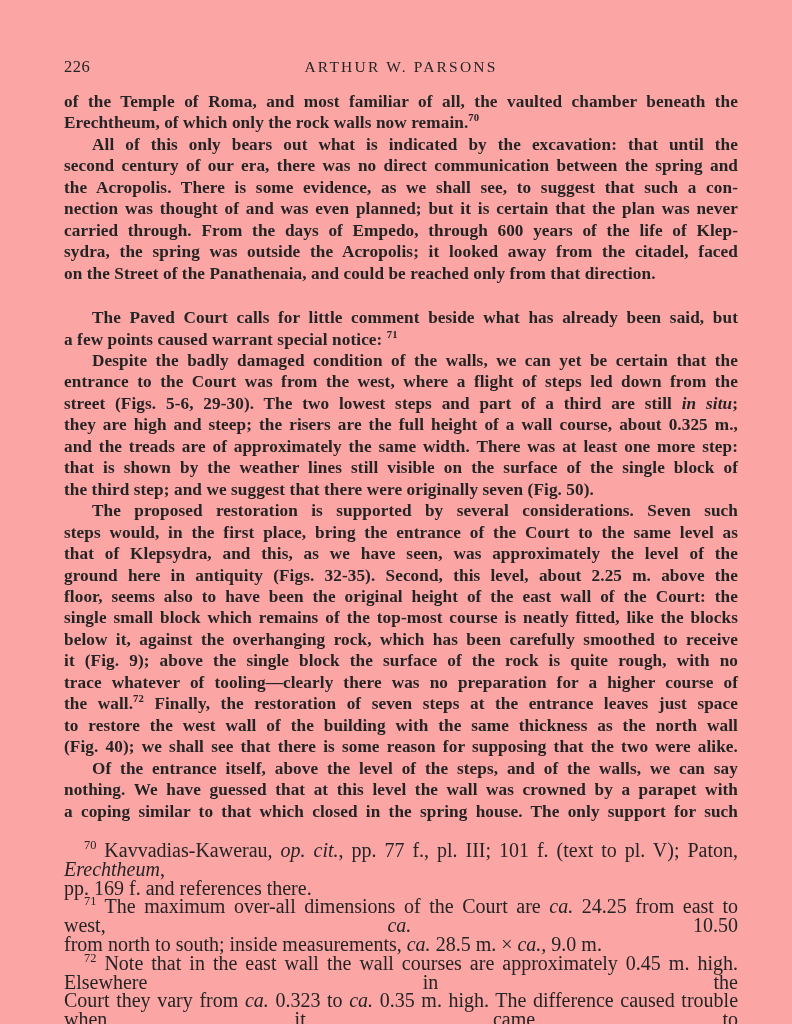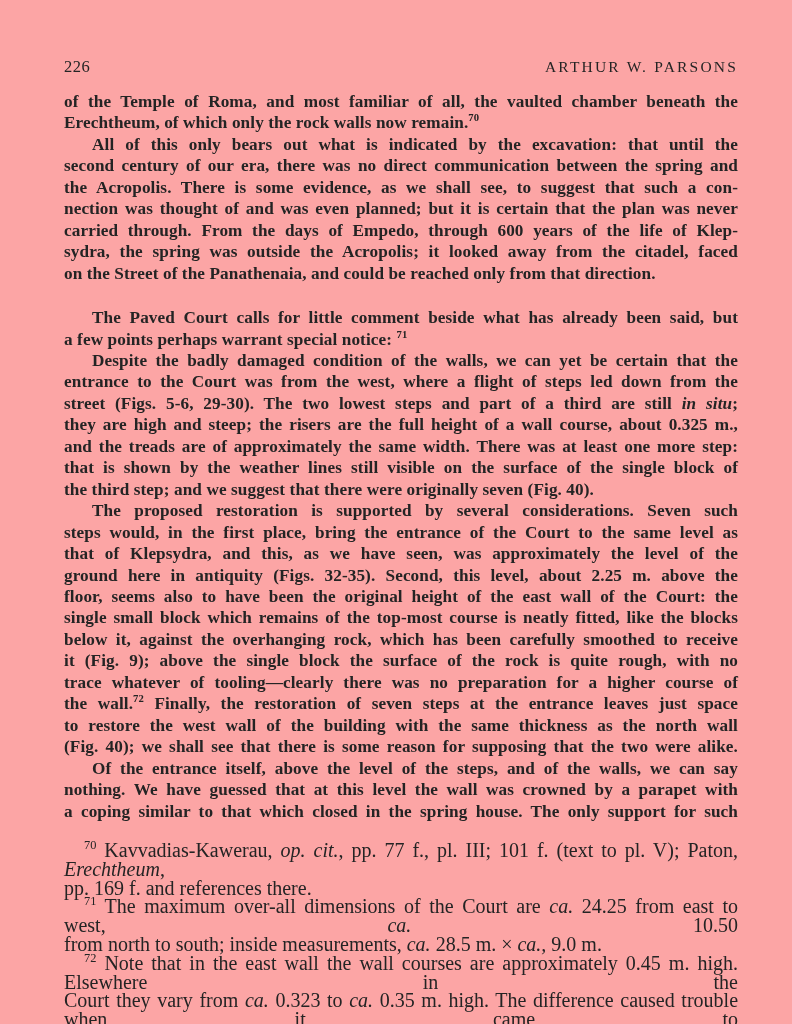--- a/index.html
+++ b/index.html
@@ -25,21 +25,21 @@
     height: 22px;
   }
   .pagenum {
     position: absolute;
     left: 0;
     top: 1px;
     font-size: 16.5px;
     letter-spacing: 0.5px;
   }
   .running {
-    text-align: right;
+    text-align: center;
     font-size: 15.5px;
     letter-spacing: 2.2px;
     padding-top: 2px;
   }
   .body-lines {
     position: absolute;
     top: 91px;
     left: 64px;
     width: 674px;
     font-size: 17.2px;
@@ -86,28 +86,28 @@
       <div class="line just"><span>of the Temple of Roma, and most familiar of all, the vaulted chamber beneath the</span></div>
       <div class="line"><span>Erechtheum, of which only the rock walls now remain.</span><sup>70</sup></div>
       <div class="line ind just"><span>All of this only bears out what is indicated by the excavation: that until the</span></div>
       <div class="line just"><span>second century of our era, there was no direct communication between the spring and</span></div>
       <div class="line just"><span>the Acropolis. There is some evidence, as we shall see, to suggest that such a con-</span></div>
       <div class="line just"><span>nection was thought of and was even planned; but it is certain that the plan was never</span></div>
       <div class="line just"><span>carried through. From the days of Empedo, through 600 years of the life of Klep-</span></div>
       <div class="line just"><span>sydra, the spring was outside the Acropolis; it looked away from the citadel, faced</span></div>
       <div class="line"><span>on the Street of the Panathenaia, and could be reached only from that direction.</span></div>
       <div class="line ind just gap"><span>The Paved Court calls for little comment beside what has already been said, but</span></div>
-      <div class="line"><span>a few points perhaps warrant special notice: </span><sup>71</sup></div>
+      <div class="line"><span>a few points caused warrant special notice: </span><sup>71</sup></div>
       <div class="line ind just"><span>Despite the badly damaged condition of the walls, we can yet be certain that the</span></div>
       <div class="line just"><span>entrance to the Court was from the west, where a flight of steps led down from the</span></div>
       <div class="line just"><span>street (Figs. 5-6, 29-30). The two lowest steps and part of a third are still </span><span class="it">in situ</span><span>;</span></div>
       <div class="line just"><span>they are high and steep; the risers are the full height of a wall course, about 0.325 m.,</span></div>
       <div class="line just"><span>and the treads are of approximately the same width. There was at least one more step:</span></div>
       <div class="line just"><span>that is shown by the weather lines still visible on the surface of the single block of</span></div>
-      <div class="line"><span>the third step; and we suggest that there were originally seven (Fig. 40).</span></div>
+      <div class="line"><span>the third step; and we suggest that there were originally seven (Fig. 50).</span></div>
       <div class="line ind just"><span>The proposed restoration is supported by several considerations. Seven such</span></div>
       <div class="line just"><span>steps would, in the first place, bring the entrance of the Court to the same level as</span></div>
       <div class="line just"><span>that of Klepsydra, and this, as we have seen, was approximately the level of the</span></div>
       <div class="line just"><span>ground here in antiquity (Figs. 32-35). Second, this level, about 2.25 m. above the</span></div>
       <div class="line just"><span>floor, seems also to have been the original height of the east wall of the Court: the</span></div>
       <div class="line just"><span>single small block which remains of the top-most course is neatly fitted, like the blocks</span></div>
       <div class="line just"><span>below it, against the overhanging rock, which has been carefully smoothed to receive</span></div>
       <div class="line just"><span>it (Fig. 9); above the single block the surface of the rock is quite rough, with no</span></div>
       <div class="line just"><span>trace whatever of tooling—clearly there was no preparation for a higher course of</span></div>
       <div class="line just"><span>the wall.</span><sup>72</sup><span> Finally, the restoration of seven steps at the entrance leaves just space</span></div>

